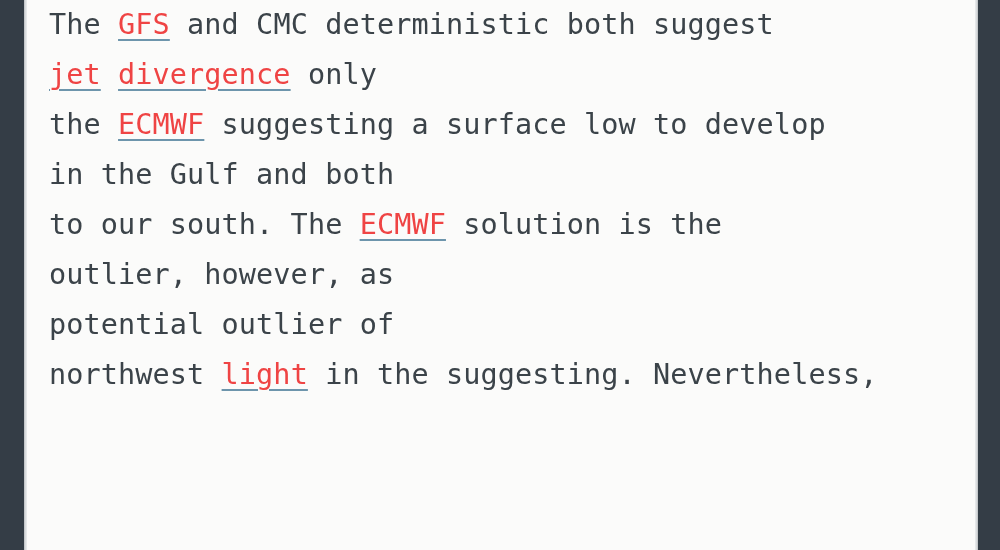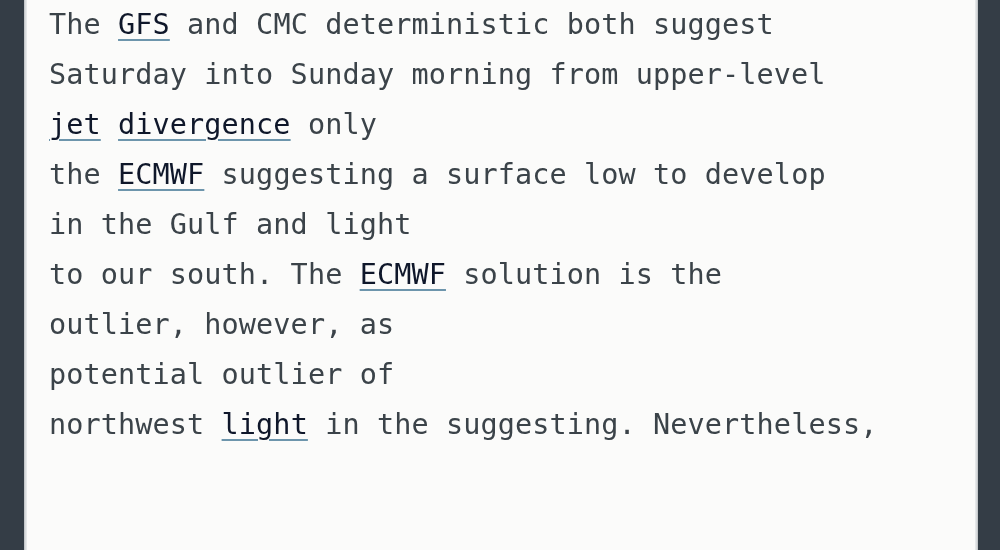--- a/index.html
+++ b/index.html
@@ -68,42 +68,41 @@
     letter-spacing: 0.1px;
     font-weight: 400;
   }
 
   .line-last {
     
   }
 
   a.link,
   .link {
-    color: #0f172a;
+    color: #ef4444;
     text-decoration: underline;
     text-decoration-thickness: 2px;
     text-underline-offset: 5px;
     text-decoration-color: #6d95ac;
   }
 </style>
 </head>
 <body>
 
 <div id="page">
 
   <div class="gutter gutter-left"></div>
   <div class="rule rule-left"></div>
 
   <div class="content">
     <div class="textblock" id="textblock">
         <div class="line"><span>The </span><a class="link" href="#">GFS</a><span> and CMC deterministic both suggest</span></div>
-        <div class="line"><span>Saturday into Sunday morning from upper-level</span></div>
         <div class="line"><a class="link" href="#">jet</a><span> </span><a class="link" href="#">divergence</a><span> only</span></div>
         <div class="line"><span>the </span><a class="link" href="#">ECMWF</a><span> suggesting a surface low to develop</span></div>
-        <div class="line"><span>in the Gulf and light</span></div>
+        <div class="line"><span>in the Gulf and both</span></div>
         <div class="line"><span>to our south. The </span><a class="link" href="#">ECMWF</a><span> solution is the</span></div>
         <div class="line"><span>outlier, however, as</span></div>
         <div class="line"><span>potential outlier of</span></div>
         <div class="line line-last"><span>northwest </span><a class="link" href="#">light</a><span> in the suggesting. Nevertheless,</span></div>
       </div>
   </div>
 
   <div class="rule rule-right"></div>
   <div class="gutter gutter-right"></div>
 

